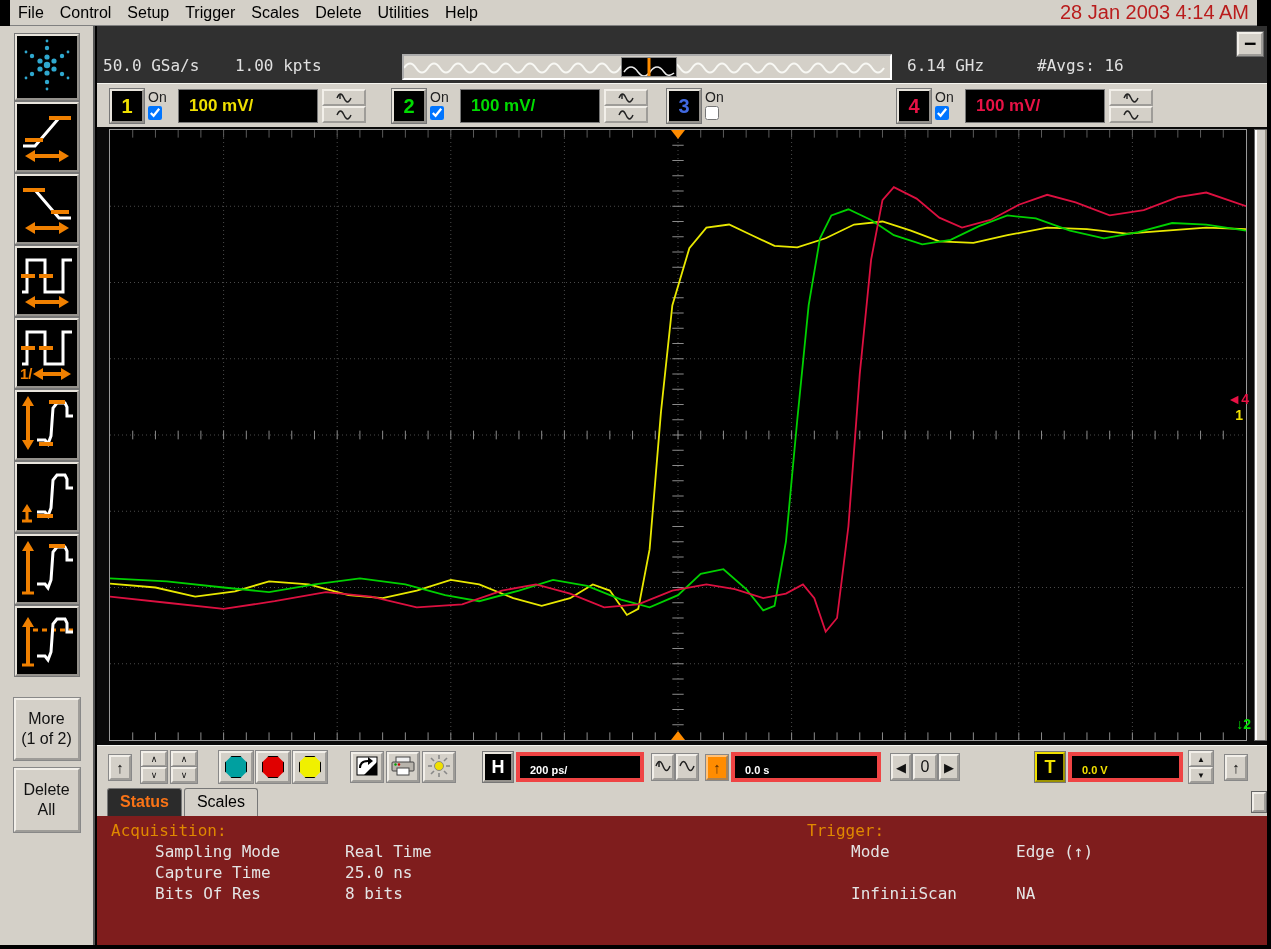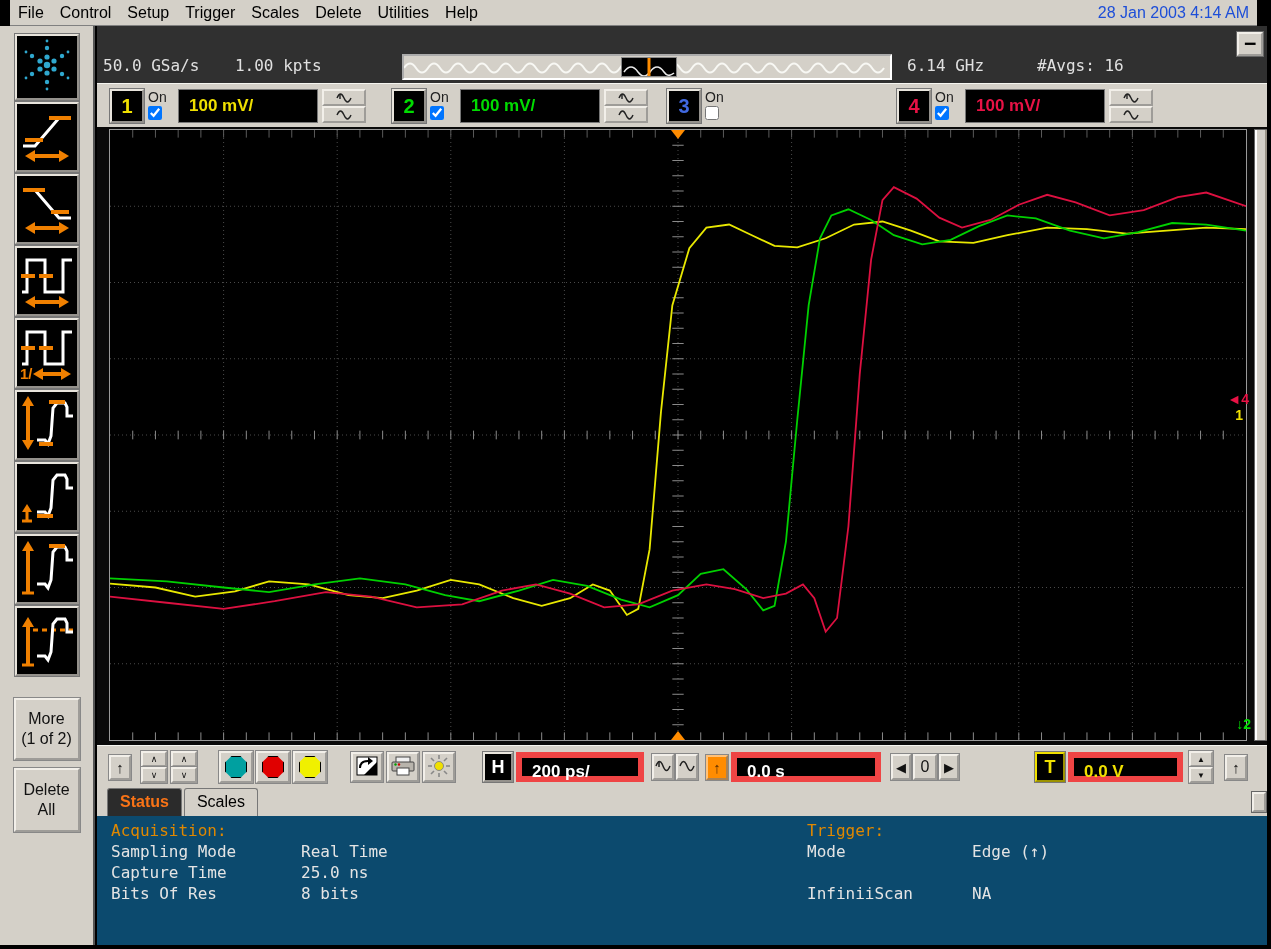--- a/index.html
+++ b/index.html
@@ -11,21 +11,21 @@
   }
   
   .menubar {
     position:absolute; left:0; top:0; width:1271px; height:26px;
     background:#d4d0c8; border-bottom:1px solid #808080;
     display:flex; align-items:center;
   }
   .menubar .lstrip { width:10px; height:26px; background:#000; }
   .menu-item { padding:0 8px; font-size:16px; color:#000; cursor:default; }
   .menubar .spacer { flex:1; }
-  .menubar .datetime { font-size:16px; color:#1d4ed8; padding-right:8px; }
+  .menubar .datetime { font-size:20px; color:#b91c1c; padding-right:8px; }
   .menubar .rstrip { width:14px; height:26px; background:#000; }
   
   .sidebar {
     position:absolute; left:0; top:26px; width:95px; height:923px;
     background:#d4d0c8; border-right:2px solid #555;
     display:flex; flex-direction:column; align-items:center;
   }
   .side-btn {
     width:64px; background:#000;
     border:2px outset #e8e4dc; box-shadow:0 0 0 1px #777;
@@ -121,43 +121,43 @@
     width:22px; height:22px;
     clip-path:polygon(30% 0,70% 0,100% 30%,100% 70%,70% 100%,30% 100%,0 70%,0 30%);
     border:1px solid #000;
   }
   .icon-btn { width:32px; height:30px; }
   .blk-btn {
     width:30px; height:30px; background:#000; border:2px outset #e8e4dc; box-shadow:0 0 0 1px #777;
     font-size:18px; font-weight:bold; text-align:center; line-height:26px; cursor:pointer;
   }
   .field {
-    height:30px; background:#000; border:6px solid #ef4444; color:#fff;
-    font-size:17px; font-weight:bold; line-height:28px; padding-left:10px; cursor:pointer;
+    height:30px; background:#000; border:4px solid #ef4444; color:#fff;
+    font-size:11px; font-weight:bold; line-height:28px; padding-left:10px; cursor:pointer;
   }
   .orange-btn { background:#ff8c00; border:2px outset #ffc27a; color:#5a2d00; }
   .updown { display:flex; flex-direction:column; }
   .updown .cbtn { width:24px; height:16px; font-size:8px; }
   
   .tabrow { position:relative; width:100%; height:28px; background:#d4d0c8; display:flex; align-items:flex-end; padding-left:10px; }
   .tab {
     padding:4px 12px 5px 12px; font-size:16px; border:1px solid #777; border-bottom:none;
     border-radius:3px 3px 0 0; background:#d4d0c8; color:#000; cursor:pointer; margin-right:2px;
   }
   .tab.active { background:#2b2b2b; color:#f97316; font-weight:bold; }
   .tab-scroll { position:absolute; right:5px; top:4px; width:14px; height:20px; background:#d4d0c8; border:2px outset #f2efe9; box-shadow:0 0 0 1px #666; cursor:pointer; }
   
   .statuspanel {
-    position:relative; width:100%; height:133px; background:#0c4a6e;
+    position:relative; width:100%; height:133px; background:#7f1d1d;
     font-family:"DejaVu Sans Mono", monospace; font-size:16px; color:#e4e4e4;
     padding:4px 0 0 14px;
   }
   .sp-title { color:#e08800; line-height:21px; }
   .sp-row { line-height:21px; display:flex; }
-  .sp-row .l { width:190px; }
+  .sp-row .l { width:190px;margin-left:44px; }
   .trigcol { position:absolute; left:710px; top:4px; }
   .trigcol .sp-row .l { width:165px; }
   .trigcol .gap { height:21px; }
   
   .redge { position:absolute; right:0; top:0; width:4px; height:949px; background:#000; }
   .bedge { position:absolute; left:0; bottom:0; width:1271px; height:4px; background:#000; }
 </style>
 </head>
 <body>
 

